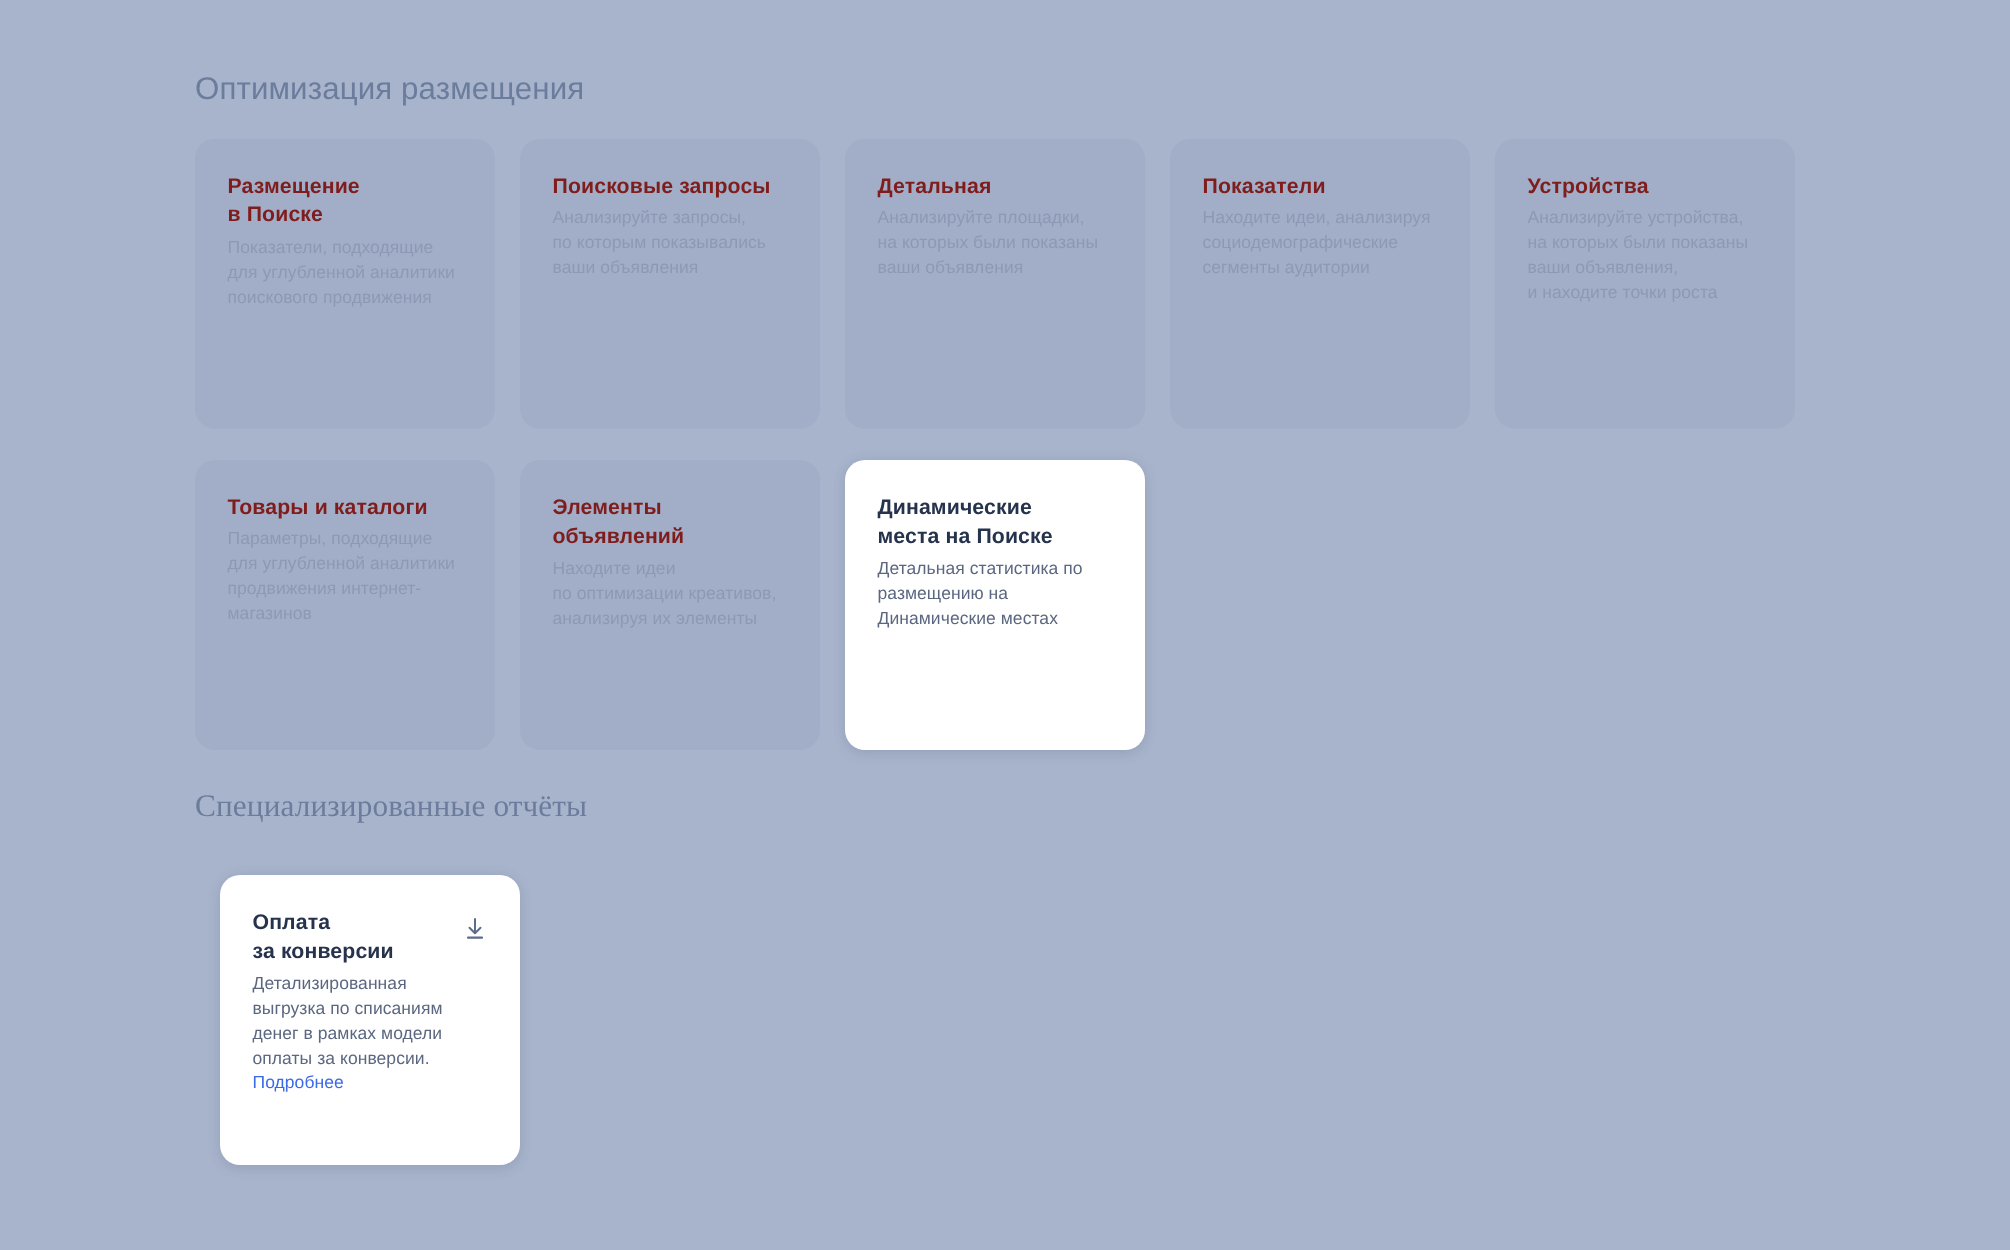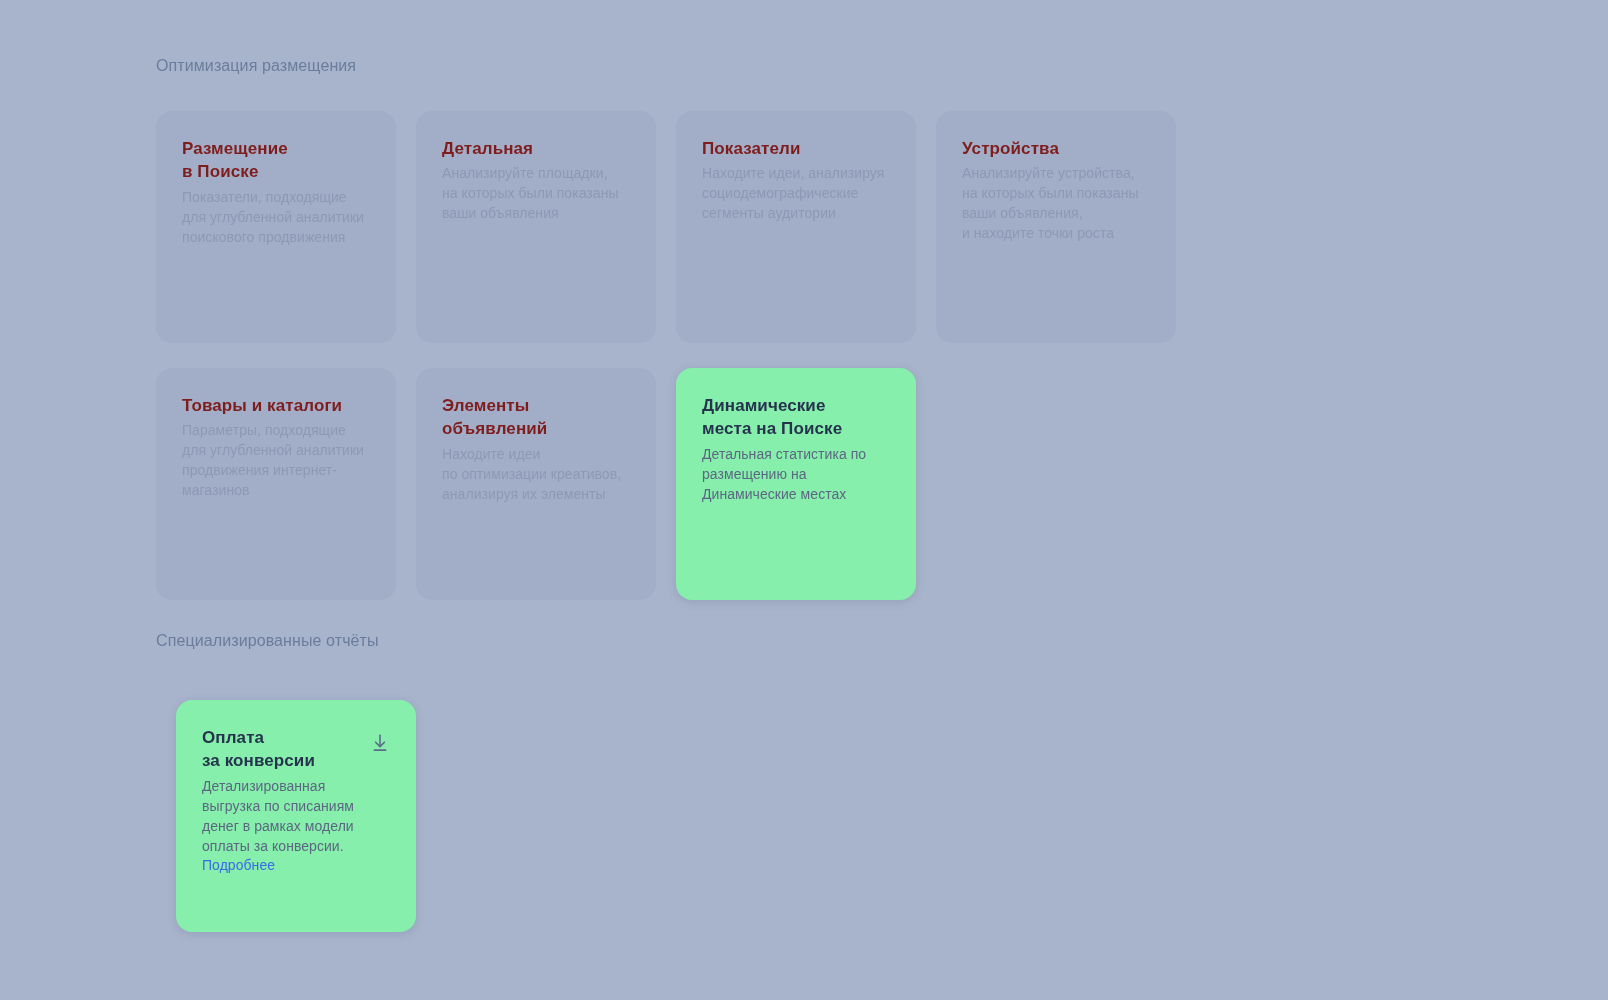--- a/index.html
+++ b/index.html
@@ -18,39 +18,40 @@
 
   .page {
     position: relative;
     width: 1608px;
     height: 1000px;
     box-sizing: border-box;
     padding: 0 0 0 156px;
   }
 
   .section-title {
-    font-size: 16px;
+    font-size: 25px;
     font-weight: 400;
     color: #6b7c9c;
     letter-spacing: 0.1px;
     margin: 0;
     padding: 0;
     line-height: 1.2;
   }
 
   #section-optimization-title {
     position: absolute;
     left: 156px;
     top: 56px;
   }
 
   #section-specialized-title {
     position: absolute;
     left: 156px;
     top: 631px;
+    font-family: Liberation Serif, serif;
   }
 
   
   .card-row {
     position: absolute;
     display: flex;
     gap: 20px;
   }
   #row-1 { left: 156px; top: 111px; }
   #row-2 { left: 156px; top: 368px; }
@@ -61,21 +62,21 @@
     width: 240px;
     height: 232px;
     border-radius: 16px;
     padding: 26px 22px 18px 26px;
     background: #a2aec8;
     position: relative;
     overflow: hidden;
   }
 
   .card.active {
-    background: #86efac;
+    background: #ffffff;
     box-shadow: 0 2px 10px rgba(50, 62, 88, 0.16);
   }
 
   .card-title {
     font-size: 17px;
     font-weight: 700;
     line-height: 1.38;
     color: #7f1d1d;
     margin: 0 0 4px 0;
     white-space: pre-line;
@@ -133,20 +134,26 @@
   <div class="card-row" id="row-1">
 
     <div class="card">
       <div class="card-title">Размещение
 в Поиске</div>
       <div class="card-desc">Показатели, подходящие
 для углубленной аналитики
 поискового продвижения</div>
     </div>
 
+    <div class="card">
+      <div class="card-title">Поисковые запросы</div>
+      <div class="card-desc">Анализируйте запросы,
+по которым показывались
+ваши объявления</div>
+    </div>
 
     <div class="card">
       <div class="card-title">Детальная</div>
       <div class="card-desc">Анализируйте площадки,
 на которых были показаны
 ваши объявления</div>
     </div>
 
     <div class="card">
       <div class="card-title">Показатели</div>

